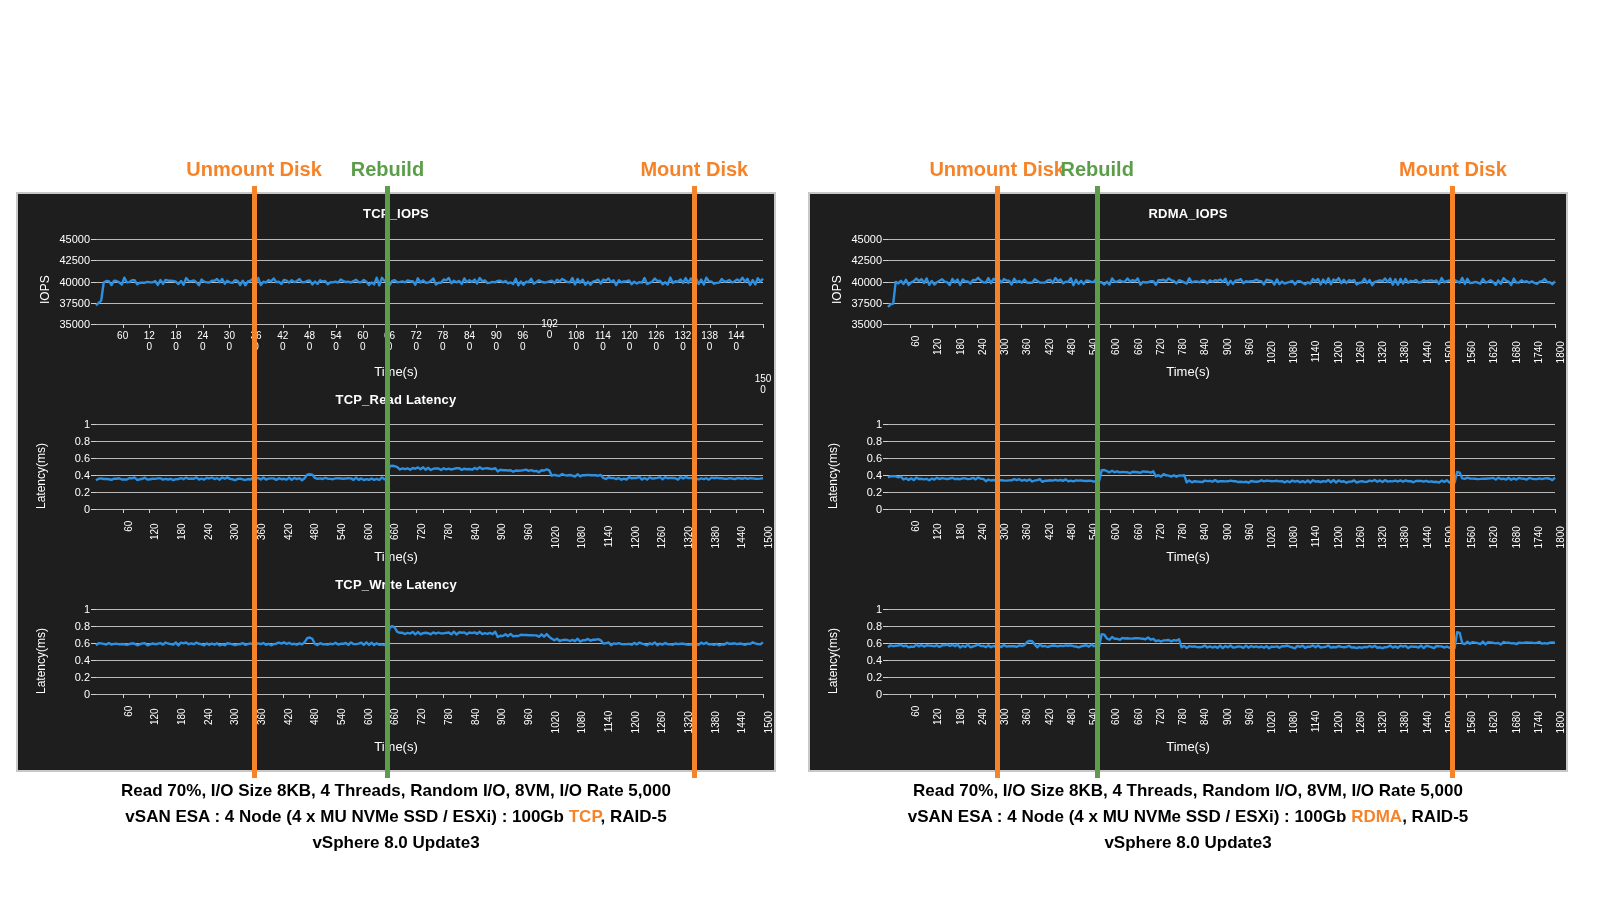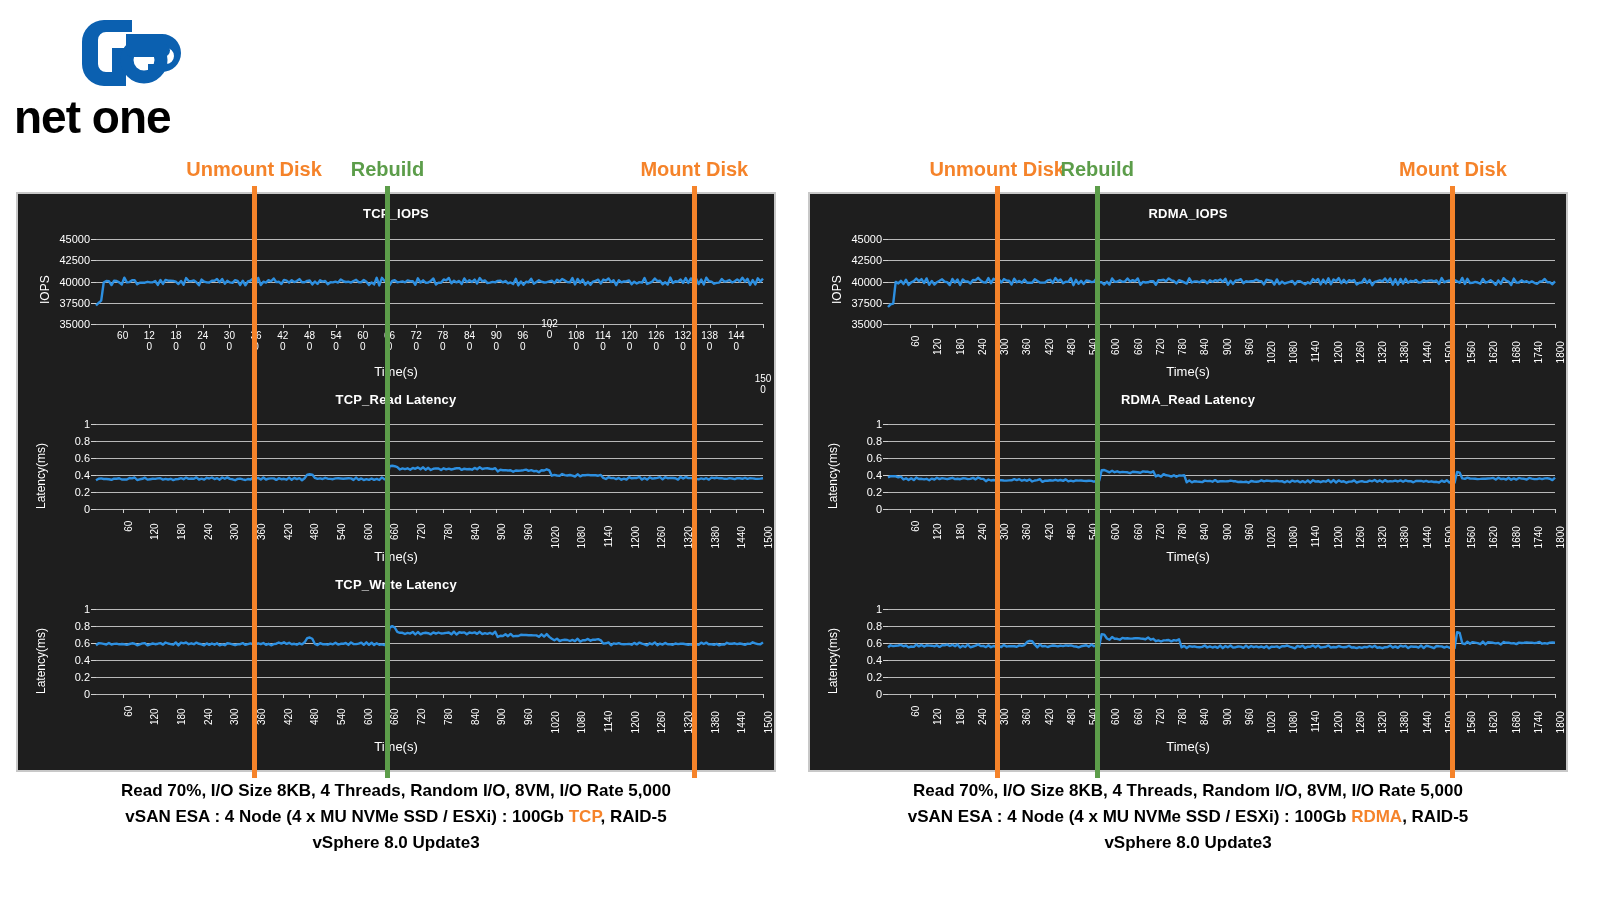--- a/index.html
+++ b/index.html
@@ -51,31 +51,20 @@
     font-size: 17px; font-weight: 700; color: #000; line-height: 26px; }
   .caption.left  { left: 16px; }
   .caption.right { left: 808px; }
   .hl { color: #F5832A; }
 </style>
 </head>
 <body>
 
 <div id="root">
 
-  <div class="logo">
-    <div class="logo-mark">
-      <svg width="130" height="72" viewBox="0 0 130 72">
-        <path d="M34 2 H62 A0 0 0 0 1 62 2 V14 H36 A8 8 0 0 0 28 22 V46 A8 8 0 0 0 36 54 H42 V30 H56 V68 H34 A22 22 0 0 1 12 46 V24 A22 22 0 0 1 34 2 Z" fill="#0B60B0"></path>
-        <path d="M56 30 H96 A8 8 0 0 1 96 46 H78 V54 H92 A19 19 0 0 0 92 16 H56 Z" fill="#0B60B0"></path>
-        <circle cx="74" cy="42" r="17" fill="none" stroke="#0B60B0" stroke-width="13"></circle>
-        <rect x="56" y="26" width="44" height="13" rx="6.5" fill="#0B60B0"></rect>
-      </svg>
-    </div>
-    <div class="logo-word">net one</div>
-  </div>
 
   <div id="panels-host">
       <div class="panel left">
         <div class="sub-title" style="top: 12px;">TCP_IOPS</div>
         <div class="plot" style="left: 78px; top: 45px; width: 667px; height: 85px;">
           <div class="gridline" style="top: 85px;"></div>
           <div class="ytick" style="top: 85px;">35000</div>
           <div class="ytick-mark" style="top: 85px;"></div>
           <div class="gridline" style="top: 63.75px;"></div>
           <div class="ytick" style="top: 63.75px;">37500</div>
@@ -399,21 +388,20 @@
         <div class="xtick-mark" style="left: 656.067px; top: 130px;"></div>
         <div class="xtick rot" style="left: 678.3px; top: 136px;">1620</div>
         <div class="xtick-mark" style="left: 678.3px; top: 130px;"></div>
         <div class="xtick rot" style="left: 700.533px; top: 136px;">1680</div>
         <div class="xtick-mark" style="left: 700.533px; top: 130px;"></div>
         <div class="xtick rot" style="left: 722.767px; top: 136px;">1740</div>
         <div class="xtick-mark" style="left: 722.767px; top: 130px;"></div>
         <div class="xtick rot" style="left: 745px; top: 136px;">1800</div>
         <div class="xtick-mark" style="left: 745px; top: 130px;"></div>
         <div class="xlabel" style="top: 170px;">Time(s)</div>
-        <div class="sub-title" style="top: 198px;">RDMA_Read Latency</div>
         <div class="plot" style="left: 78px; top: 230px; width: 667px; height: 85px;">
           <div class="gridline" style="top: 85px;"></div>
           <div class="ytick" style="top: 85px;">0</div>
           <div class="ytick-mark" style="top: 85px;"></div>
           <div class="gridline" style="top: 68px;"></div>
           <div class="ytick" style="top: 68px;">0.2</div>
           <div class="ytick-mark" style="top: 68px;"></div>
           <div class="gridline" style="top: 51px;"></div>
           <div class="ytick" style="top: 51px;">0.4</div>
           <div class="ytick-mark" style="top: 51px;"></div>

